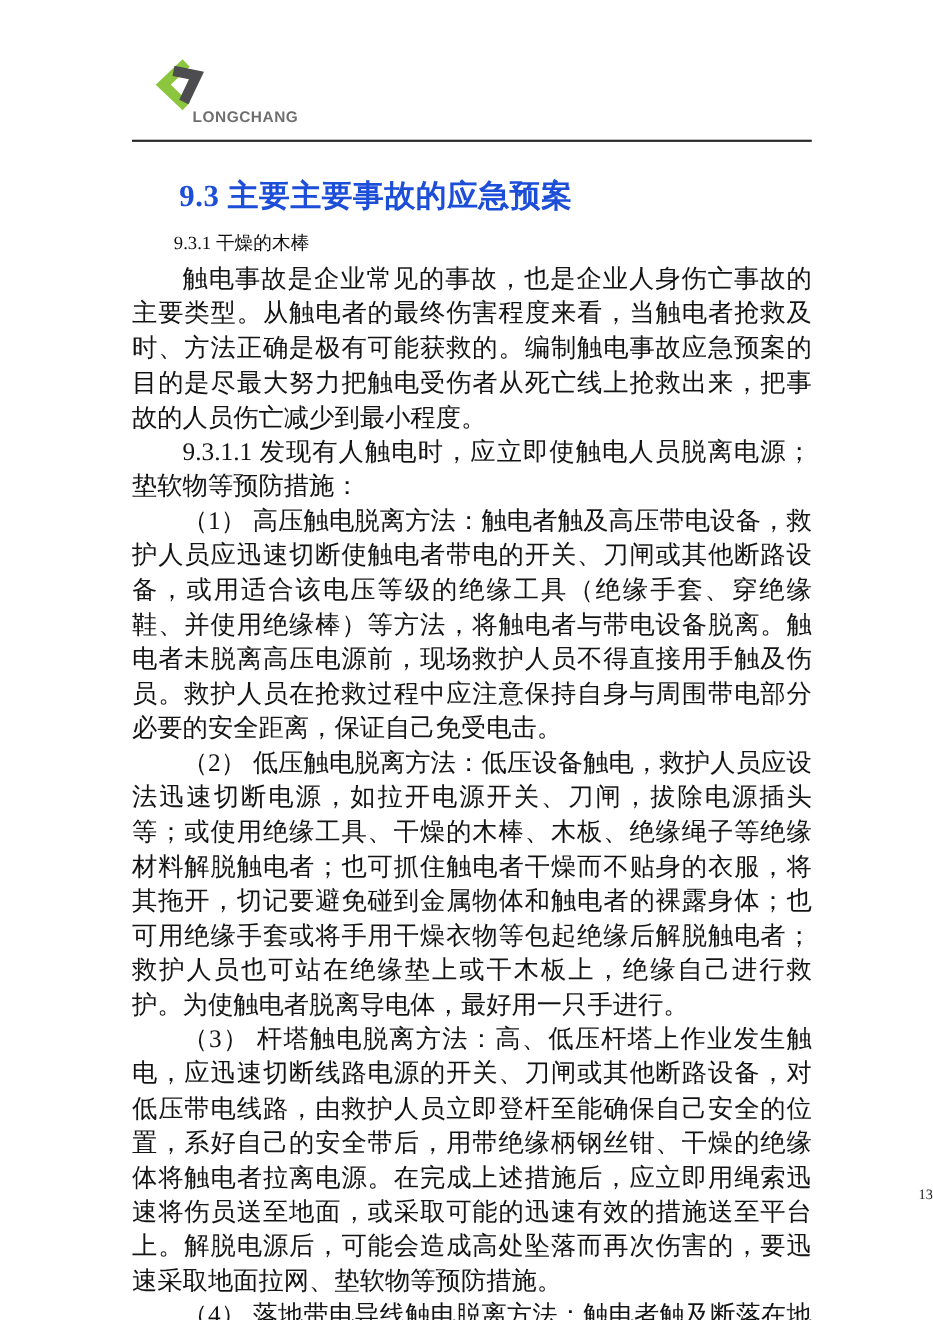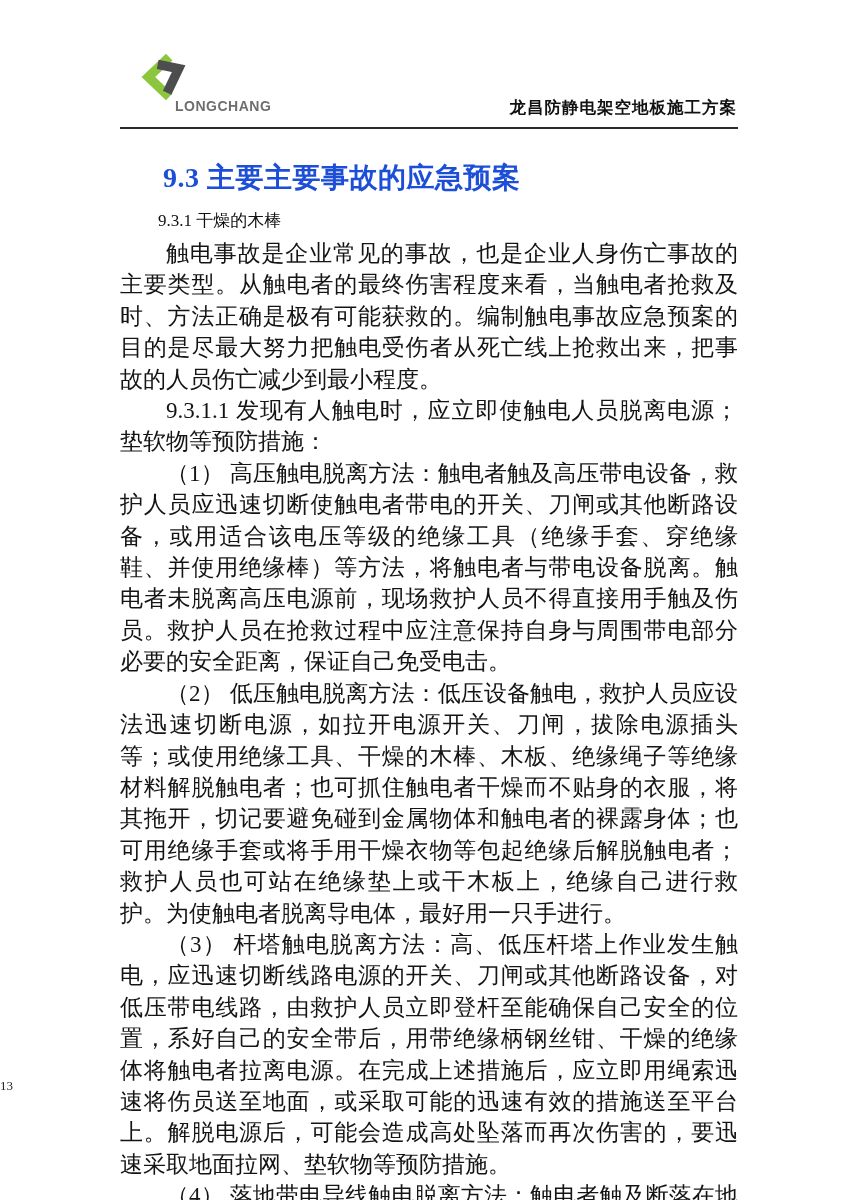--- a/index.html
+++ b/index.html
@@ -59,36 +59,35 @@
     text-align: justify;
     color: #141414;
   }
   .body-text p {
     text-indent: 2em;
     margin: 0;
   }
   
   .page-number {
     position: absolute; left: 0; top: 1078px;
-    width: 848px; text-align: left;
+    width: 848px; text-align: right;
     font-size: 13px; color: #222;
   }
 </style>
 </head>
 <body>
 
 <div class="page">
 
   <svg class="logo-mark" viewBox="0 0 46 46" xmlns="http://www.w3.org/2000/svg">
     <polyline points="28,4 8,23 28,42" fill="none" stroke-width="9" stroke="#8CC63F"></polyline>
     <polyline points="17,11 37,15 26,38" fill="none" stroke-width="9" stroke="#4D4D4F"></polyline>
   </svg>
   <div class="brand">LONGCHANG</div>
 
-  <div class="doc-title">龙昌防静电架空地板施工方案</div>
 
   <div class="header-rule"></div>
 
   <h1 class="section-title">9.3 主要主要事故的应急预案</h1>
   <h2 class="subsection-title">9.3.1 干燥的木棒</h2>
 
   <div class="body-text">
     <p>触电事故是企业常见的事故，也是企业人身伤亡事故的主要类型。从触电者的最终伤害程度来看，当触电者抢救及时、方法正确是极有可能获救的。编制触电事故应急预案的目的是尽最大努力把触电受伤者从死亡线上抢救出来，把事故的人员伤亡减少到最小程度。</p>
     <p>9.3.1.1 发现有人触电时，应立即使触电人员脱离电源；垫软物等预防措施：</p>
     <p>（1） 高压触电脱离方法：触电者触及高压带电设备，救护人员应迅速切断使触电者带电的开关、刀闸或其他断路设备，或用适合该电压等级的绝缘工具（绝缘手套、穿绝缘鞋、并使用绝缘棒）等方法，将触电者与带电设备脱离。触电者未脱离高压电源前，现场救护人员不得直接用手触及伤员。救护人员在抢救过程中应注意保持自身与周围带电部分必要的安全距离，保证自己免受电击。</p>

